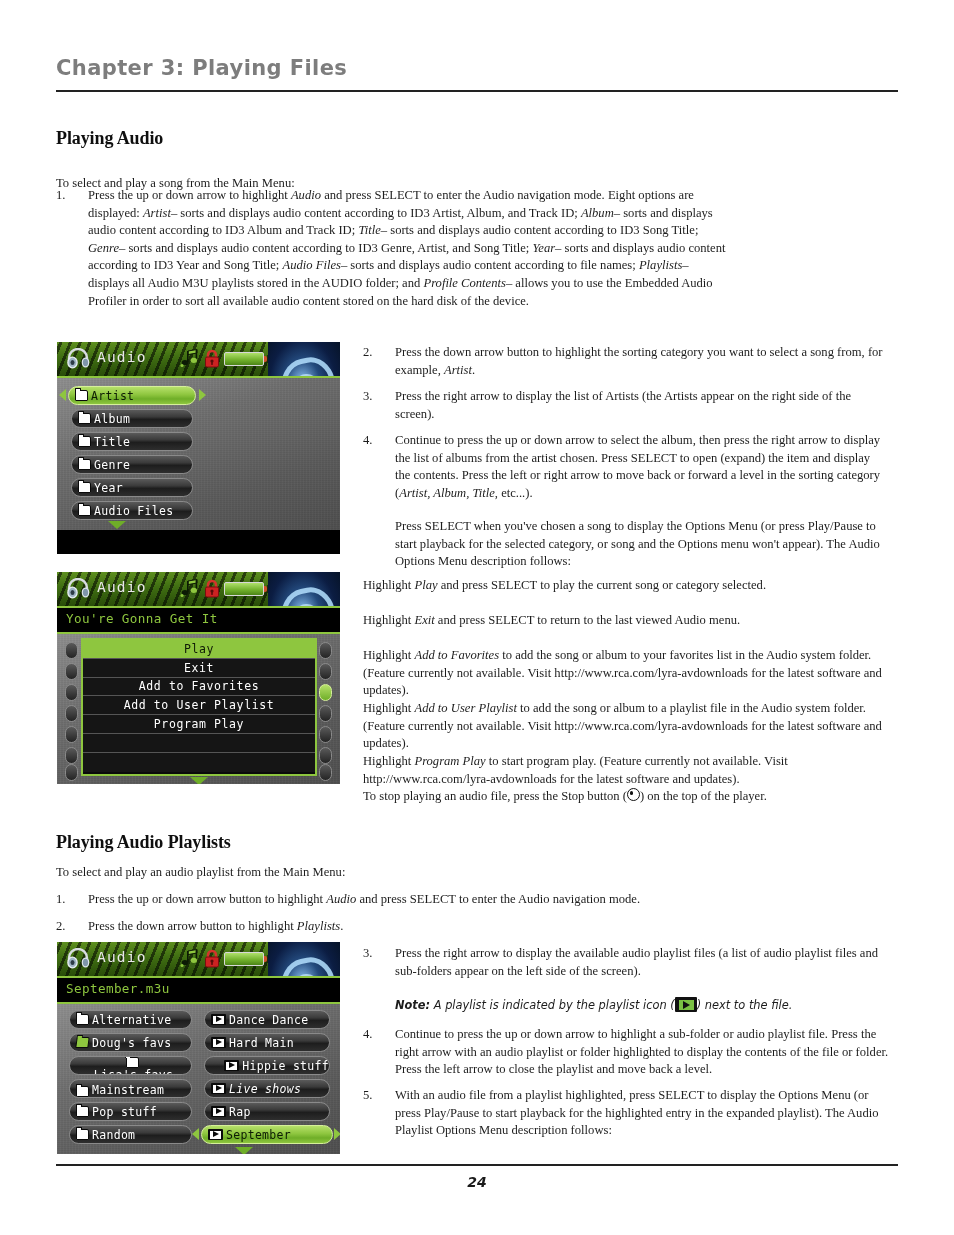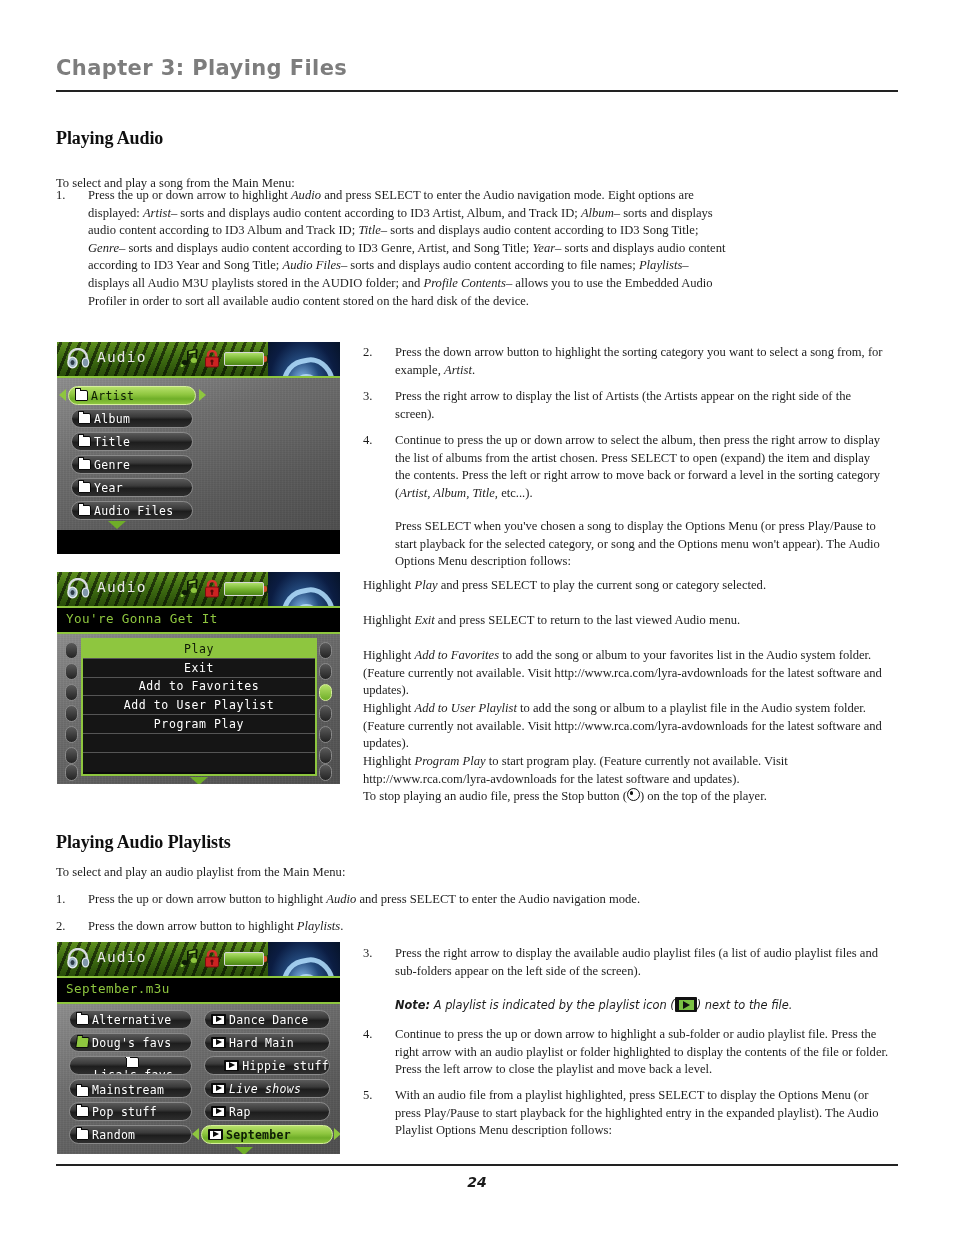--- a/index.html
+++ b/index.html
@@ -668,21 +668,21 @@
         <span class="lbl">Hippie stuff</span>
       </div>
       <div class="pill" style="left:147px; top:75px; width:126px;font-style:italic;">
         <span class="play-ic"></span>
         <span class="lbl">Live shows</span>
       </div>
       <div class="pill" style="left:147px; top:98px; width:126px;">
         <span class="play-ic"></span>
         <span class="lbl">Rap</span>
       </div>
-      <div class="pill selected" style="left:144px; top:121px; width:132px;font-weight:bold;">
+      <div class="pill selected" style="left:144px; top:121px; width:132px;">
         <span class="play-ic"></span>
         <span class="lbl">September</span>
       </div>
 
       <div class="arrow-left" style="left:135px; top:124px;"></div>
       <div class="arrow-right" style="left:277px; top:124px;"></div>
 
       <div class="scroll-down" style="left:66%;"></div>
     </div>
   </div>

